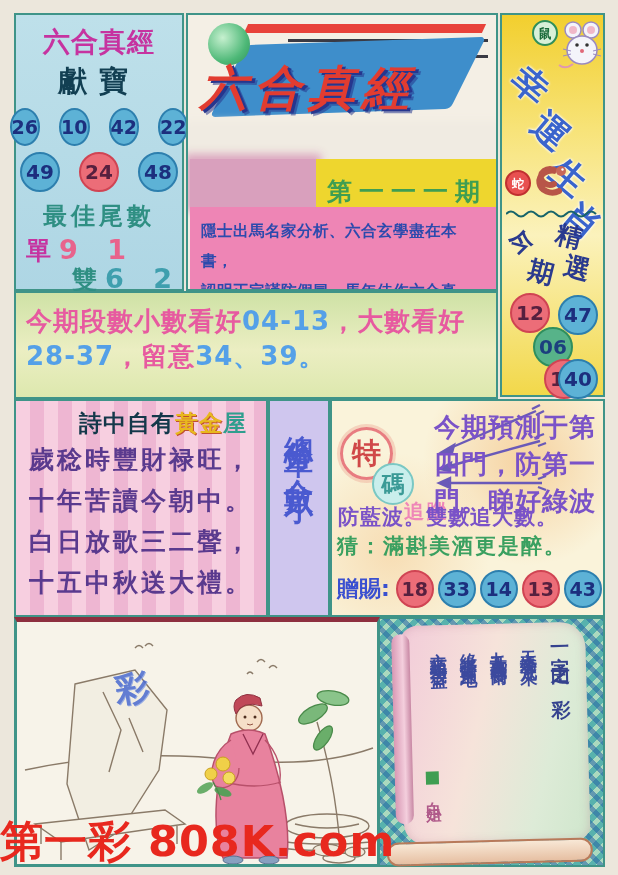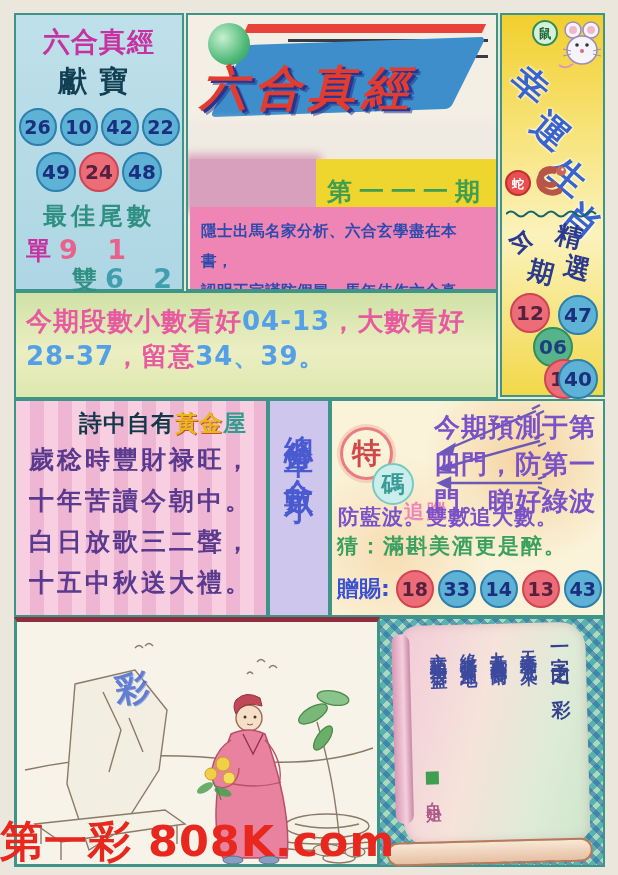--- a/index.html
+++ b/index.html
@@ -12,21 +12,21 @@
   .ball.red{background:#ec6d78;border:2px solid #d04453;color:#57203f;}
   .ball.green{background:#57b389;border:2px solid #2f8f5e;color:#1c3f7e;}
   .b34{width:34px;height:34px;font-size:19px;}
   .b36{width:36px;height:36px;font-size:20px;}
 
   
   .treasure{left:14px;top:13px;width:170px;height:278px;text-align:center;
             background:linear-gradient(180deg,#bee0ea,#aed6e4);}
   .tb-title{margin-top:9px;font-size:27px;font-weight:900;color:#c633a0;letter-spacing:1px;font-family:"DejaVu Serif",serif;}
   .tb-sub{font-size:29px;font-weight:900;color:#123f52;letter-spacing:12px;margin-top:2px;font-family:"DejaVu Serif",serif;}
-  .tb-row{margin-top:6px;display:flex;justify-content:center;gap:3px;}
+  .tb-row{margin-top:6px;display:flex;justify-content:center;gap:19px;}
   .tb-tails{margin-top:8px;font-size:24px;font-weight:900;color:#2f8f83;letter-spacing:4px;font-family:"DejaVu Serif",serif;}
   .tb-odd{margin-top:2px;text-align:left;padding-left:10px;}
   .tb-odd .lab{font-size:25px;font-weight:900;color:#c633a0;font-family:"DejaVu Serif",serif;}
   .tb-odd .val{font-size:27px;font-weight:700;color:#e8638c;letter-spacing:10px;margin-left:8px;}
   .tb-even{text-align:left;padding-left:56px;margin-top:-4px;}
   .tb-even .lab{font-size:25px;font-weight:900;color:#2f8f83;font-family:"DejaVu Serif",serif;}
   .tb-even .val{font-size:27px;font-weight:700;color:#3f9fae;letter-spacing:10px;margin-left:8px;}
 
   
   .center{left:186px;top:13px;width:312px;height:278px;background:#f4efe5;overflow:hidden;}

